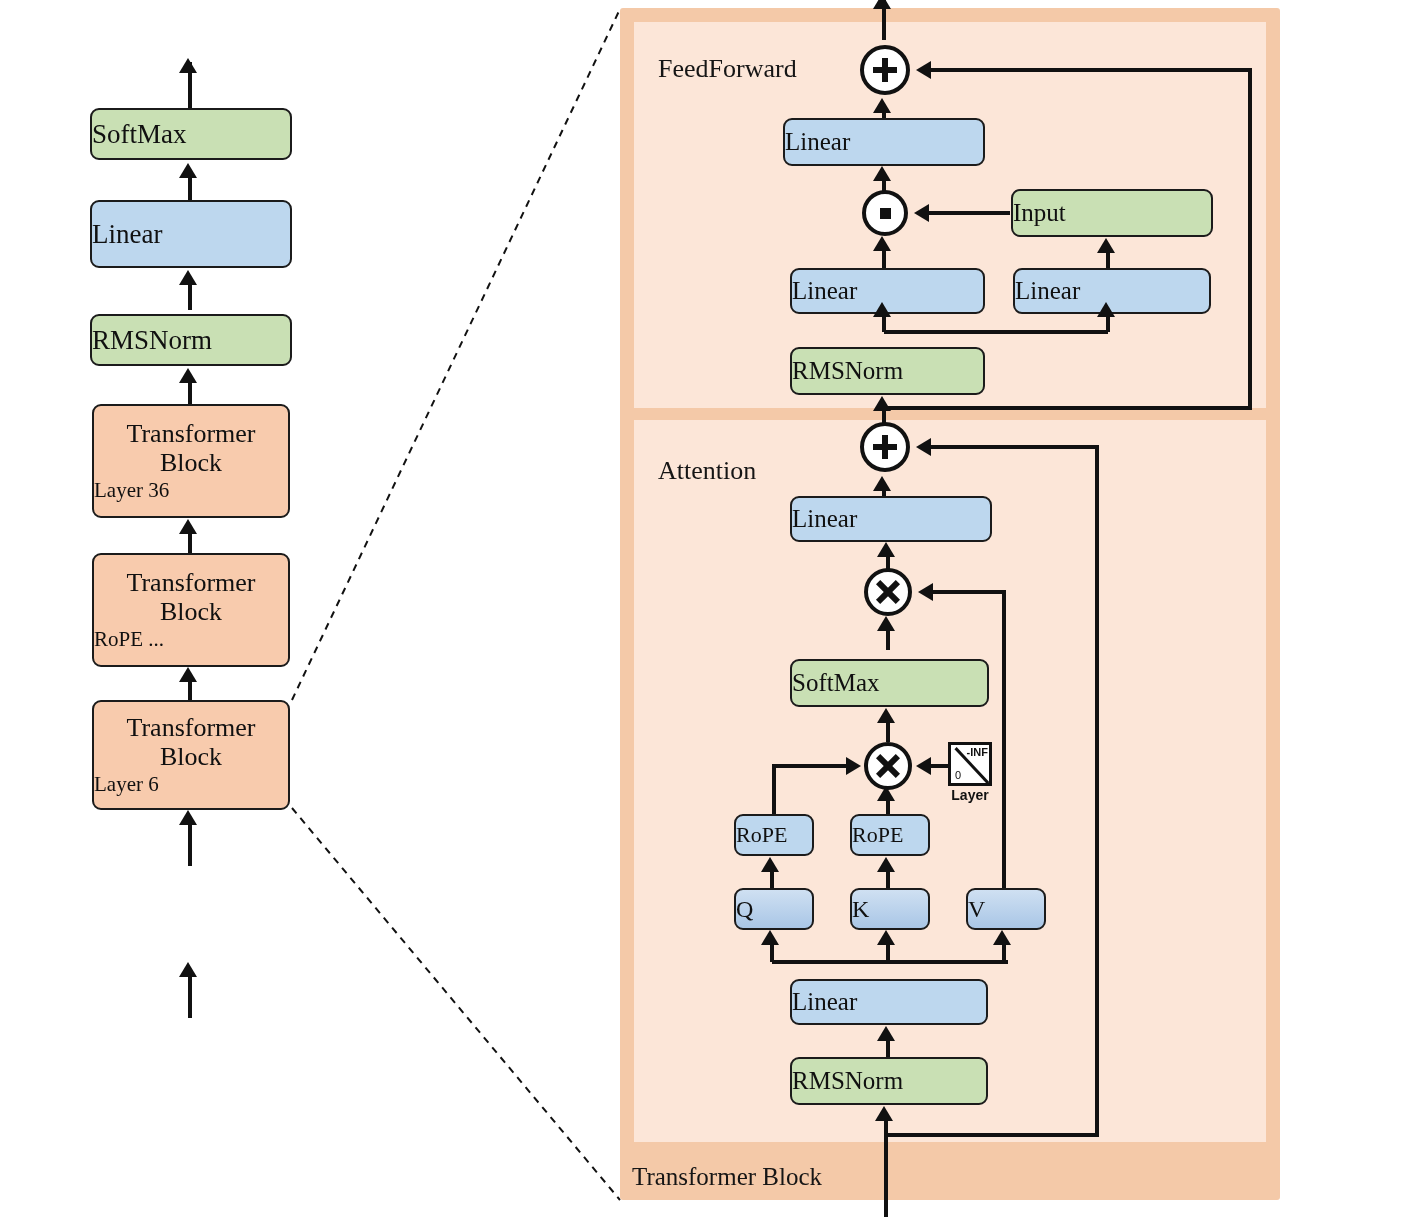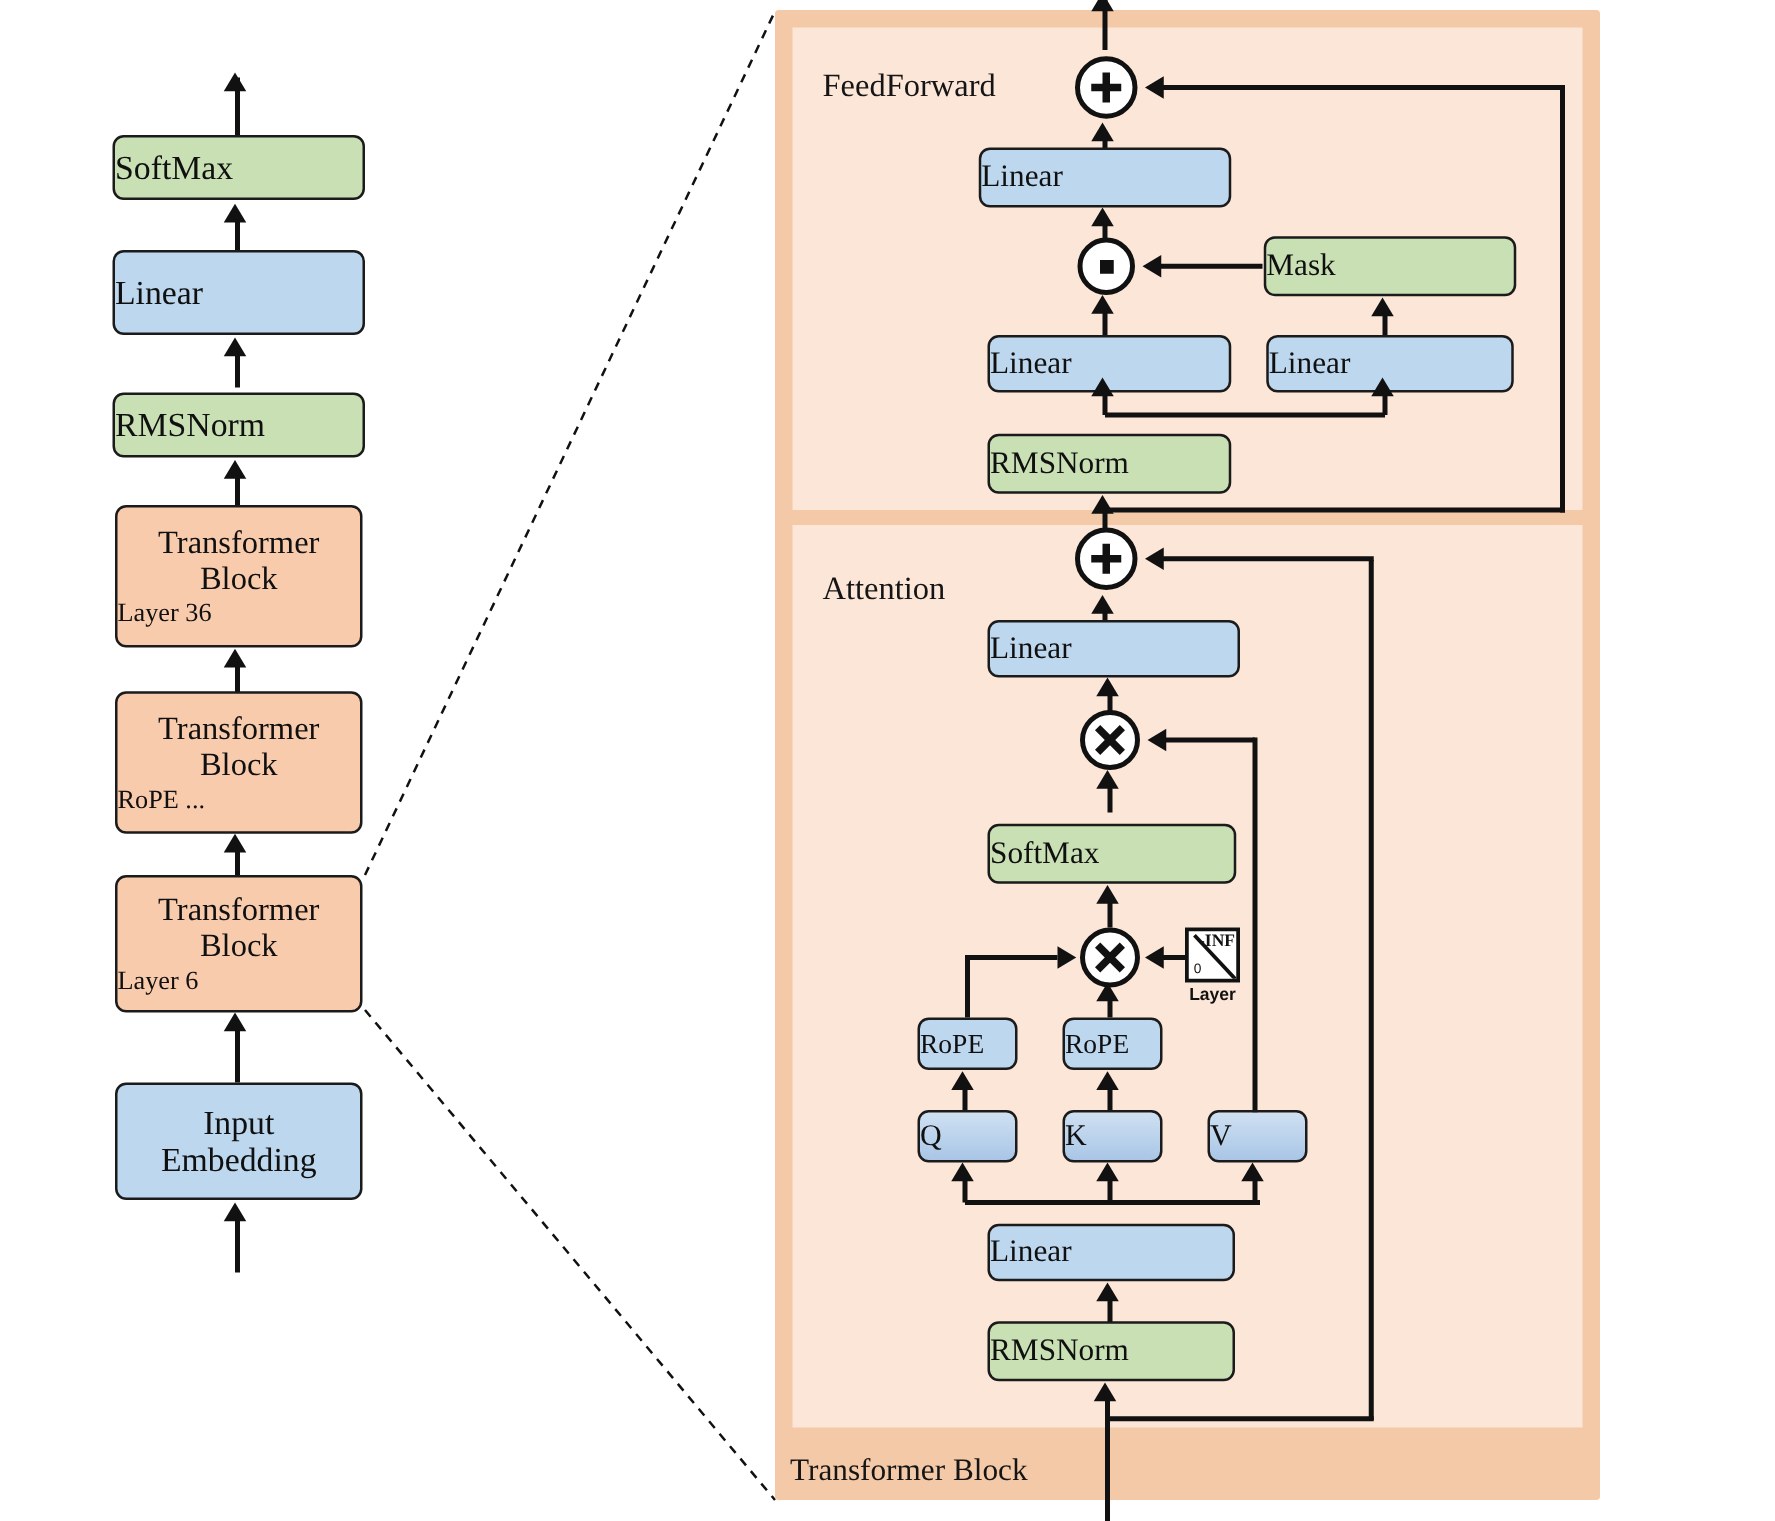--- a/index.html
+++ b/index.html
@@ -42,22 +42,22 @@
   .op-times::after{transform:rotate(-45deg);}
   .op-dot::before{content:"";position:absolute;left:50%;top:50%;width:11px;height:11px;
             margin:-5.5px 0 0 -5.5px;background:#111;}
 
   
   .mask-box{position:absolute;border:3px solid #111;background:#fff;box-sizing:border-box;}
   .mask-diag{position:absolute;inset:0;overflow:hidden;}
   .mask-diag::after{content:"";position:absolute;left:-8%;top:50%;width:125%;height:3px;
             background:#111;transform:rotate(47deg);transform-origin:center;}
   .mask-zero{position:absolute;left:4px;bottom:2px;font-size:11px;font-family:"Liberation Sans",sans-serif;color:#111;}
-  .mask-inf{position:absolute;right:1px;top:1px;font-size:14px;font-weight:bold;
-            font-family:Liberation Serif, serif;color:#111;}
+  .mask-inf{position:absolute;right:1px;top:1px;font-size:11px;font-weight:bold;
+            font-family:Liberation Sans, sans-serif;color:#111;}
   .mask-label{position:absolute;width:100%;text-align:center;top:42px;left:0;
             font-size:14px;font-weight:bold;font-family:"Liberation Sans",sans-serif;color:#111;}
 
   
   .outer-panel{position:absolute;background:#f4c9a8;border-radius:3px;}
   .inner-panel{position:absolute;background:#fce6d8;}
   .panel-label{position:absolute;font-size:26px;color:#151515;
             font-family:"Liberation Serif", serif;}
   .block-label{position:absolute;font-size:25px;color:#151515;
             font-family:"Liberation Serif", serif;}
@@ -111,23 +111,20 @@
   <div class="ahead up" style="left:179px;top:667px;"></div>
 
   <div class="node orange" style="left:92px;top:700px;width:198px;height:110px;font-size:26px;">
     <span style="padding:0 6px;">Transformer Block</span>
     <span style="font-size:21px;margin-top:2px;">Layer 6</span>
   </div>
 
   <div class="wire vw" style="left:188px;top:824px;height:42px;"></div>
   <div class="ahead up" style="left:179px;top:810px;"></div>
 
-  <div class="node blue" style="left:92px;top:866px;width:198px;height:94px;font-size:27px;">
-    <span style="padding:0 10px;">Input Embedding</span>
-  </div>
 
   <div class="wire vw" style="left:188px;top:976px;height:42px;"></div>
   <div class="ahead up" style="left:179px;top:962px;"></div>
 
   <svg class="dashed-svg" width="1420" height="1217">
     <line x1="292" y1="700" x2="620" y2="9" stroke="#111" stroke-width="2" stroke-dasharray="7 6"></line>
     <line x1="292" y1="808" x2="620" y2="1200" stroke="#111" stroke-width="2" stroke-dasharray="7 6"></line>
   </svg>
 
   <div class="outer-panel" style="left:620px;top:8px;width:660px;height:1192px;"></div>
@@ -159,21 +156,21 @@
 
   <div class="wire vw" style="left:882px;top:180px;height:18px;"></div>
   <div class="ahead up" style="left:873px;top:166px;"></div>
 
   <div class="opcircle op-dot" style="left:862px;top:190px;width:46px;height:46px;"></div>
 
   <div class="wire hw" style="left:928px;top:211px;width:82px;"></div>
   <div class="ahead left" style="left:914px;top:204px;"></div>
 
   <div class="node green" style="left:1011px;top:189px;width:202px;height:48px;font-size:25px;">
-    <span>Mask</span>
+    <span>Input</span>
   </div>
 
   <div class="wire vw" style="left:882px;top:250px;height:20px;"></div>
   <div class="ahead up" style="left:873px;top:236px;"></div>
 
   <div class="node blue" style="left:790px;top:268px;width:195px;height:46px;font-size:25px;">
     <span>Linear</span>
   </div>
 
   <div class="wire vw" style="left:1106px;top:252px;height:18px;"></div>

